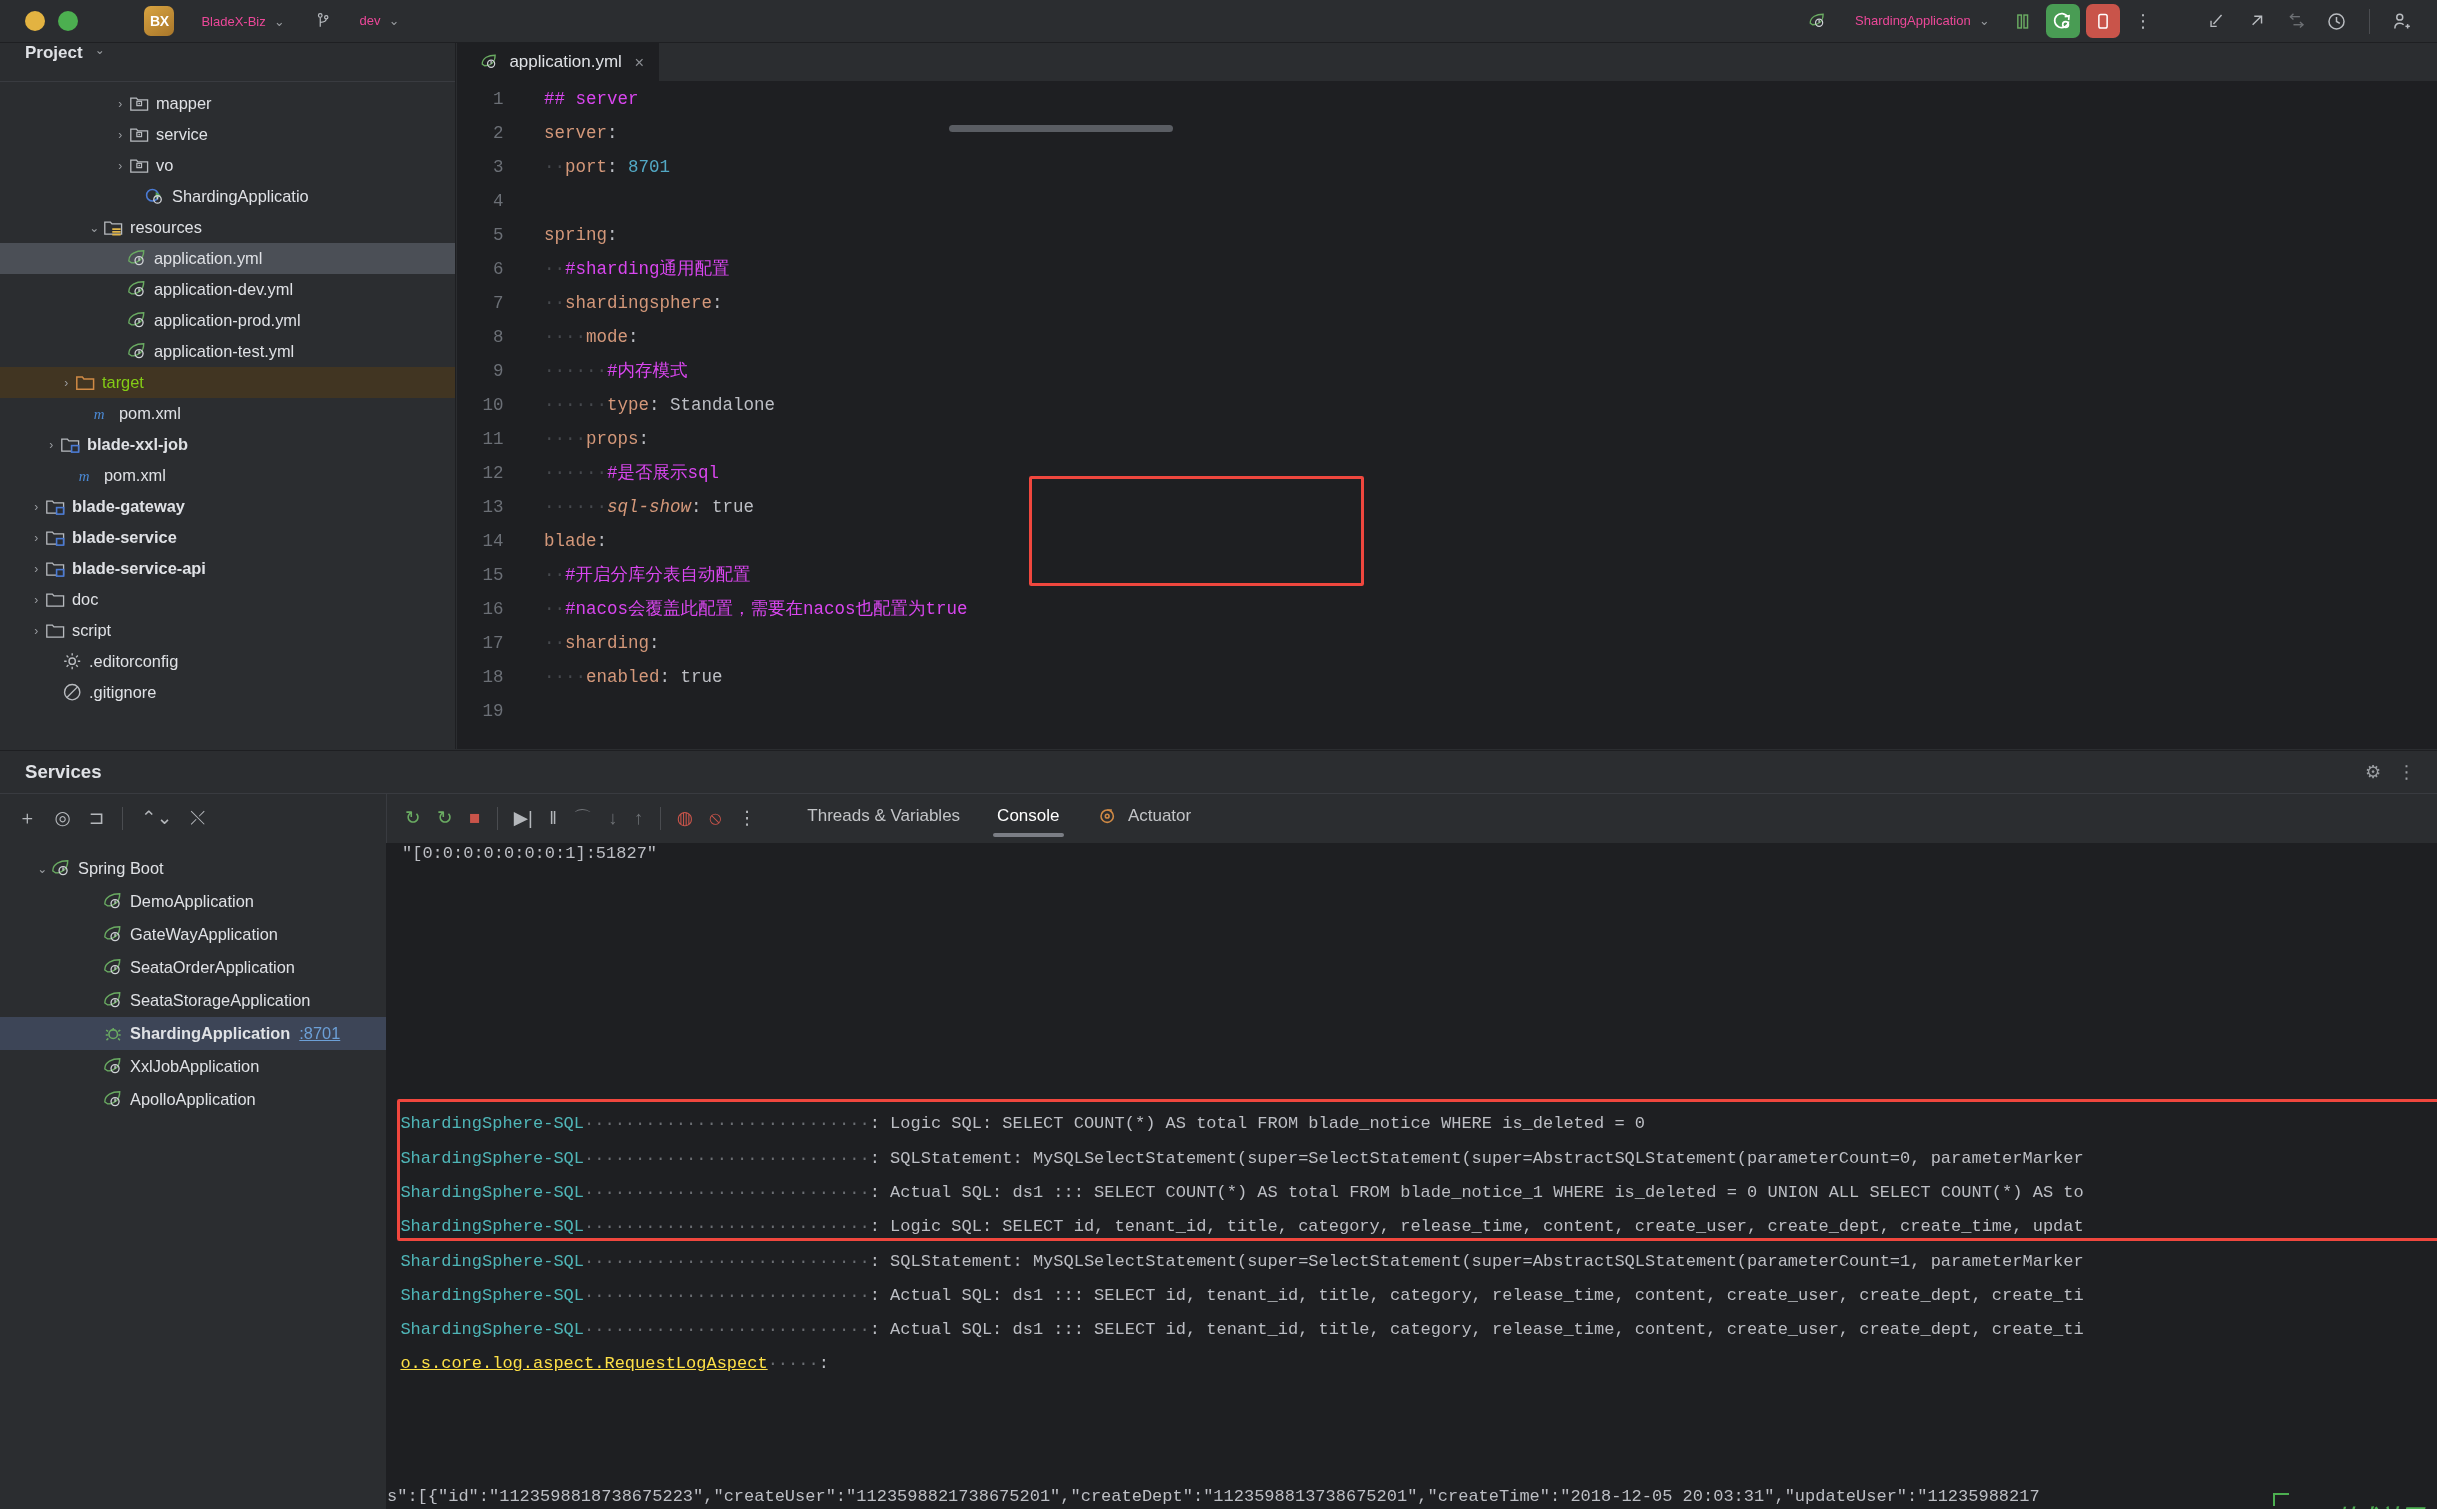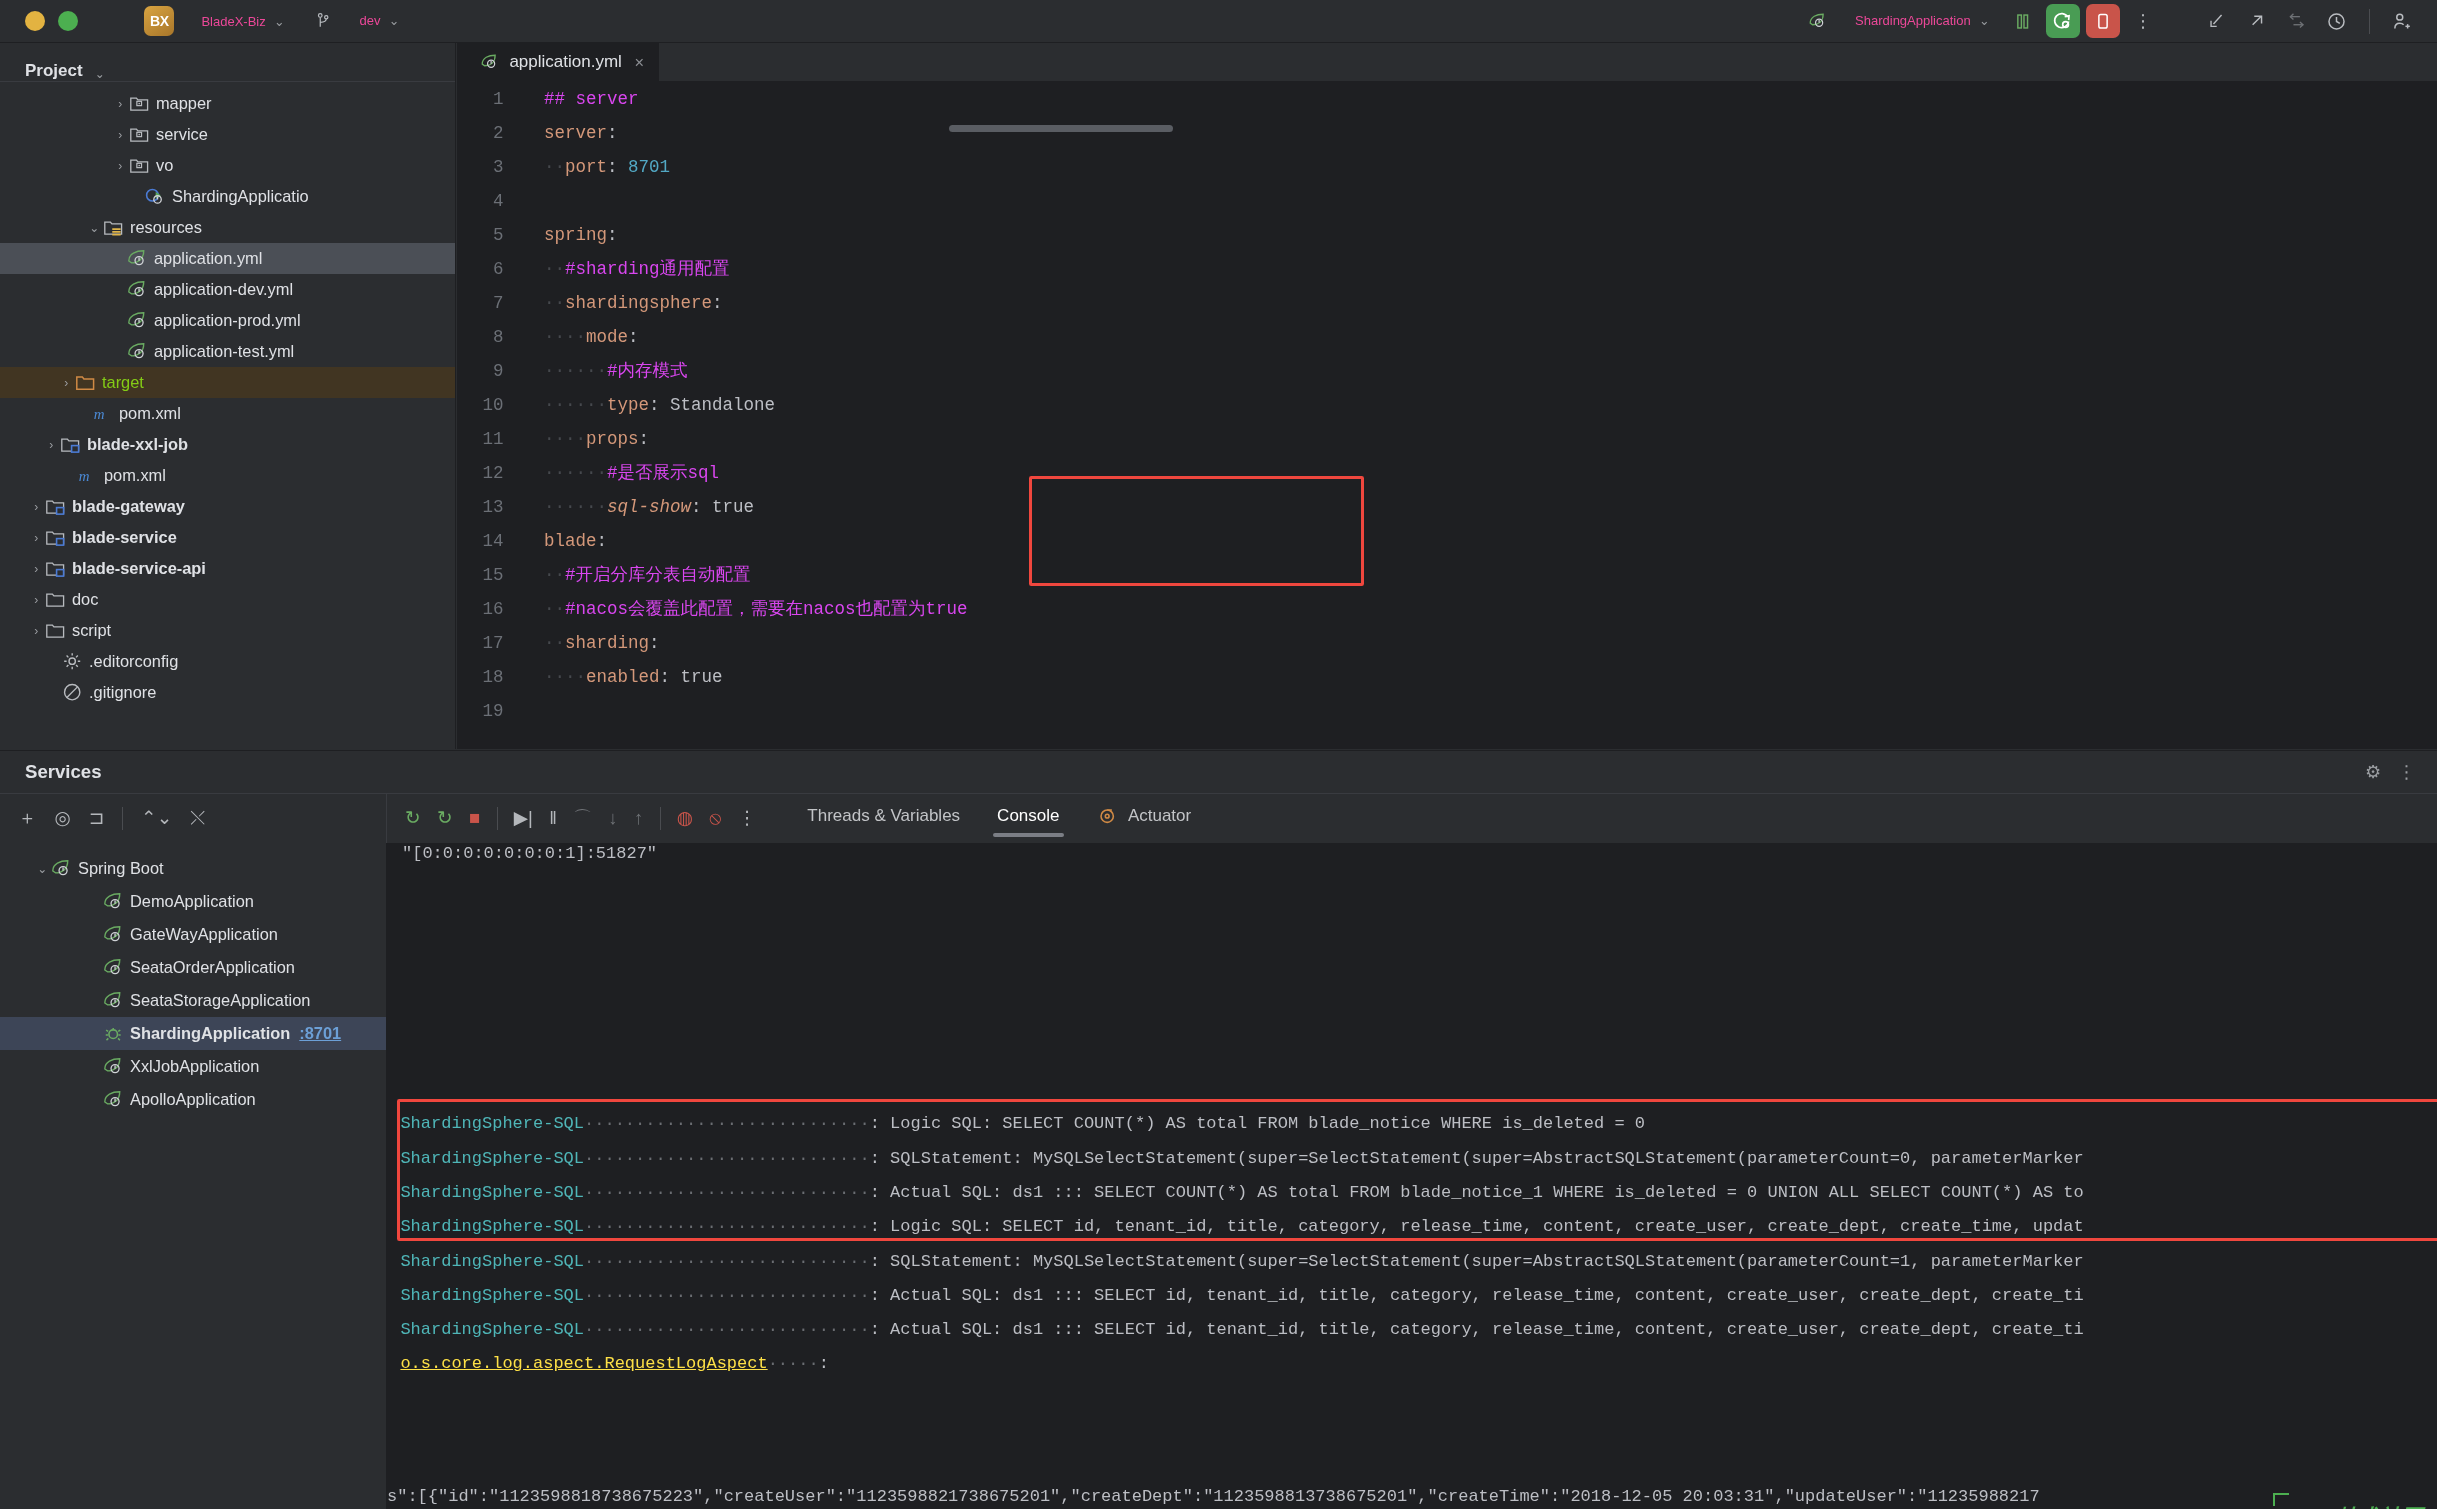--- a/index.html
+++ b/index.html
@@ -48,21 +48,21 @@
   .tb-btn.red   { background: #c9544a; }
   .tb-ico { color: #b9bcc0; font-size: 18px; }
   .divider-v { width: 0.7px; height: 25px; background: #4a4c50; margin: 0 12px; }
 
   
   .sidebar {
     position: absolute; left: 0; top: 43px; width: 456px; height: 706px;
     background: #2b2d30; border-right: 0.7px solid #1e1f22;
   }
   .sb-header {
-    height: 39px; display: flex; align-items: flex-end; padding-left: 25px;
+    height: 39px; display: flex; align-items: flex-start; padding-left: 25px;
     border-bottom: 0.7px solid #393b40;
   }
   .sb-title { color: #dfe1e5; font-size: 17px; font-weight: bold; }
   .sb-chev { color: #9a9da1; font-size: 12px; margin-left: 12px; }
 
   .tree { padding-top: 6px; font-size: 16.4px; color: #dfe1e5; }
   .trow {
     display: flex; align-items: center; height: 31px;
     white-space: nowrap; padding-right: 4.5px; cursor: pointer;
   }
@@ -160,21 +160,21 @@
   .svc-tree {
     width: 387px; background: #2b2d30;
     border-right: 0.7px solid #1e1f22; padding-top: 9px;
     font-size: 16.4px; color: #dfe1e5;
   }
   .srow {
     display: flex; align-items: center; height: 33px;
     white-space: nowrap; cursor: pointer; padding-right: 4.5px;
   }
   .srow.sel { background: #3d4557; }
-  .port { color: #6c9fd6; text-decoration: underline; margin-left: 9px; font-weight: bold; }
+  .port { color: #6c9fd6; text-decoration: underline; margin-left: 9px; }
 
   .console {
     flex: 1; background: #1e1f22; position: relative; overflow: hidden;
     font-family: "Liberation Mono", "DejaVu Sans Mono", monospace;
     font-size: 17px; line-height: 34px; color: #bcbec4;
   }
   .cl { position: absolute; white-space: pre; }
   .logger { color: #4fb6b8; }
   .logger-link { color: #fde047; text-decoration: underline; }
   .dots { color: #6a6d72; }

